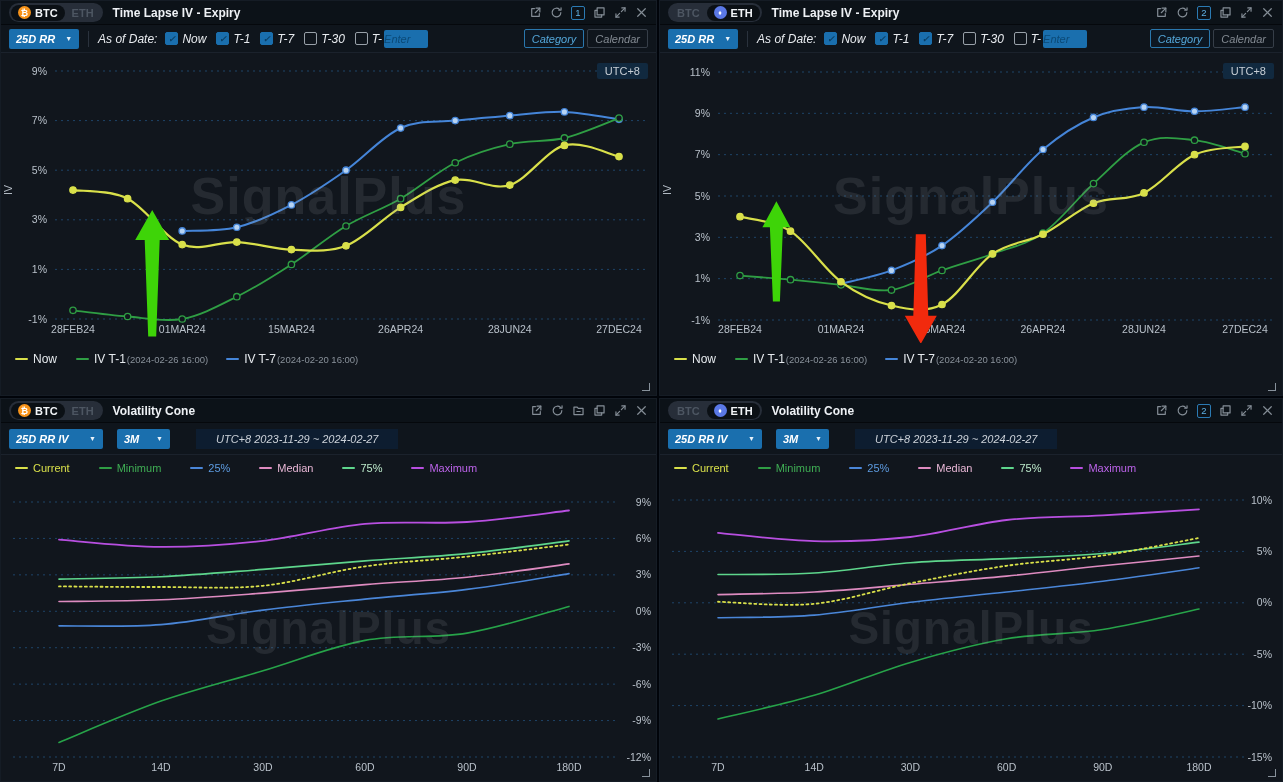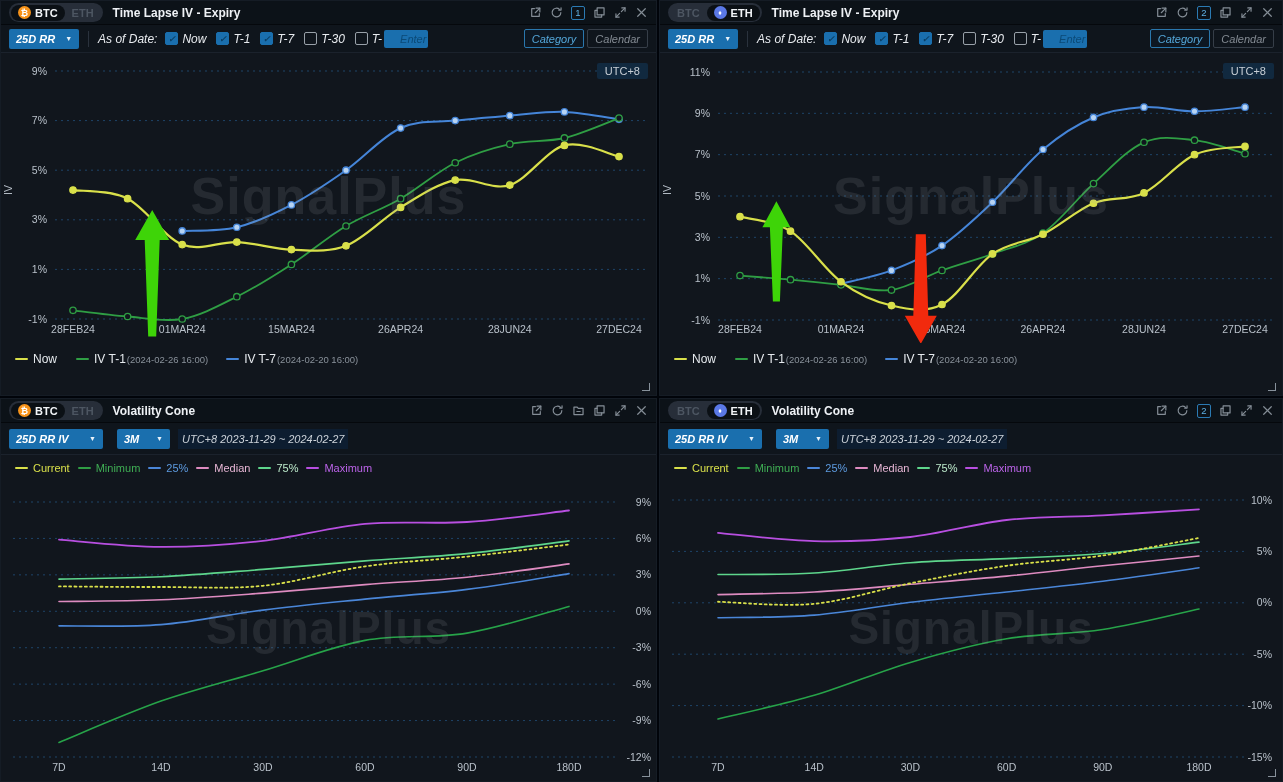--- a/index.html
+++ b/index.html
@@ -40,32 +40,32 @@
   .dropdown .caret { font-size:7px; margin-left:10px; color:#e8f2fa; }
   .vsep { width:1px; height:16px; background:#2a323d; margin:0 9px; }
   .tb-label { color:#e8ebef; font-size:12px; margin-right:8px; }
   .cb { display:flex; align-items:center; margin-right:10px; cursor:pointer; }
   .cb .box { width:13px; height:13px; border:1px solid #99a1a9; border-radius:2px;
     display:flex; align-items:center; justify-content:center; background:transparent; }
   .cb .box.on { background:#1a6fae; border-color:#1a6fae; }
   .cb .box.on::after { content:"✓"; color:#0a3e63; font-size:9px; font-weight:bold; }
   .cb-label { color:#e8ebef; font-size:12px; margin-left:4px; }
   .enter-chip { background:#1a6fae; color:#0b4a77; font-size:11px; height:18px;
-    display:flex; align-items:center; padding:0 16px; border-radius:2px; width:44px; }
+    display:flex; align-items:center; padding:0 0; border-radius:2px; width:44px; }
   .tb-right { margin-left:auto; display:flex; align-items:center; }
   .tbtn { font-size:11px; height:19px; display:flex; align-items:center; padding:0 7px;
     border-radius:2px; cursor:pointer; }
   .tbtn.sel { border:1px solid #2a77ad; color:#54a7da; background:#0d1722; }
   .tbtn.unsel { border:1px solid #363e48; color:#848b93; margin-left:3px; }
   .range-chip { background:#0d1d30; color:#ccd2d9; font-size:11px; height:20px;
-    display:flex; align-items:center; padding:0 4px; margin-left:8px; }
+    display:flex; align-items:center; padding:0 20px; margin-left:26px; }
 
   .legend-row { display:flex; align-items:center; }
   .legend-top { padding:9px 0 0 14px; gap:18px; }
-  .legend-cone { height:26px; padding:0 14px; gap:8px; font-size:11px; }
+  .legend-cone { height:26px; padding:0 14px; gap:29px; font-size:11px; }
   .lg-item { display:flex; align-items:baseline; }
   .dash { width:13px; height:2px; border-radius:1px; margin-right:5px; align-self:center; }
   .lg-label { color:#e6eaee; font-size:12px; }
   .lg-sub { color:#8a929b; font-size:9.5px; margin-left:1px; }
   .legend-cone .lg-label { font-size:11px; }
 
   .chart-wrap { position:relative; }
   .watermark { position:absolute; left:0; right:0; top:50%; transform:translateY(-54%);
     text-align:center; font-size:52px; font-weight:bold; letter-spacing:1px;
     color:rgba(152,159,168,0.15); pointer-events:none; white-space:nowrap; }

